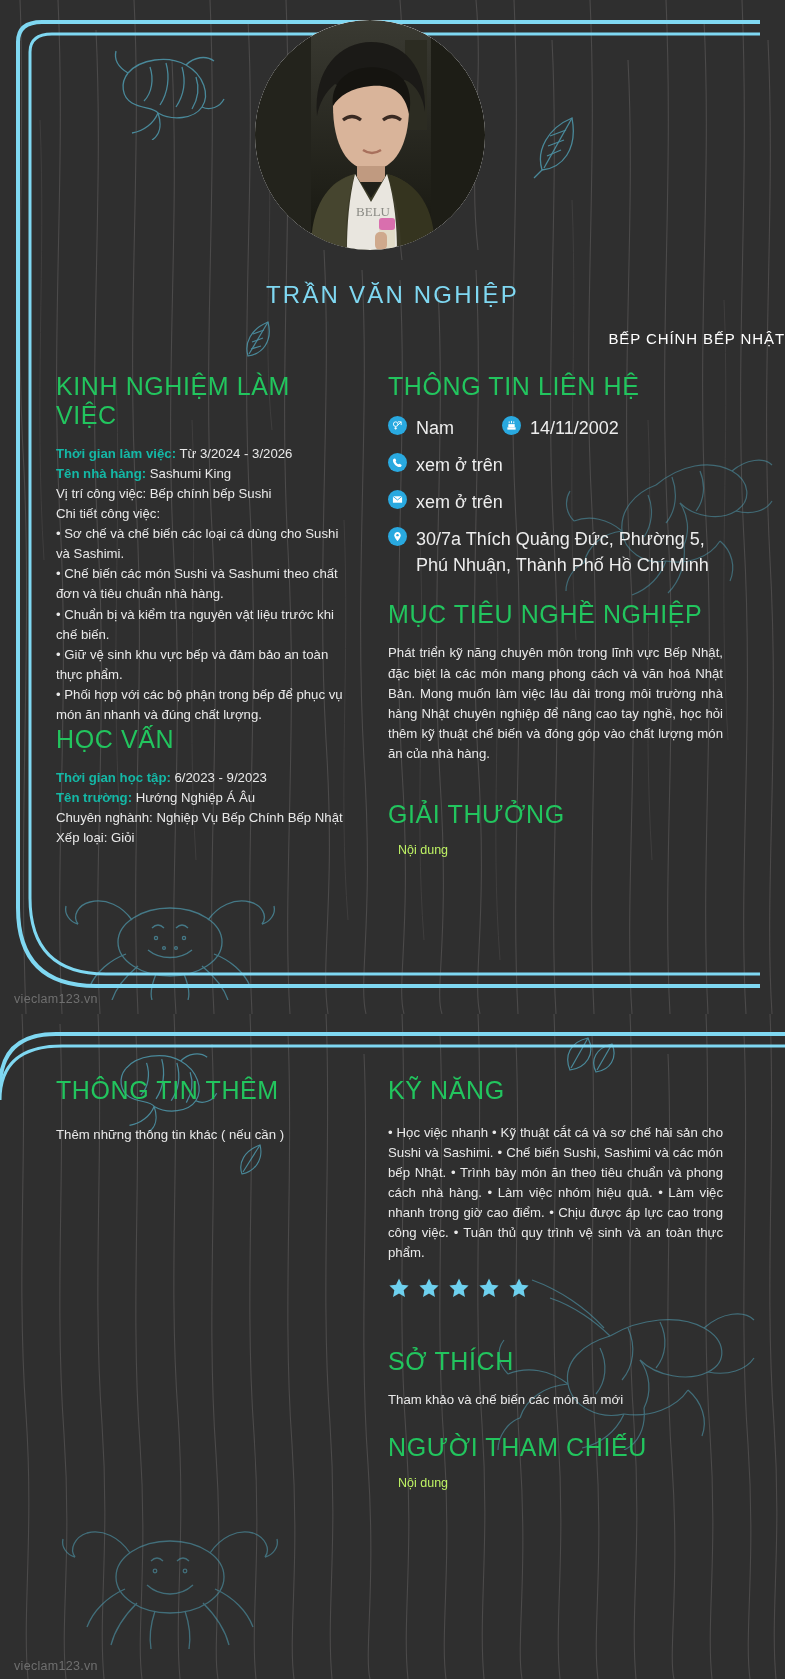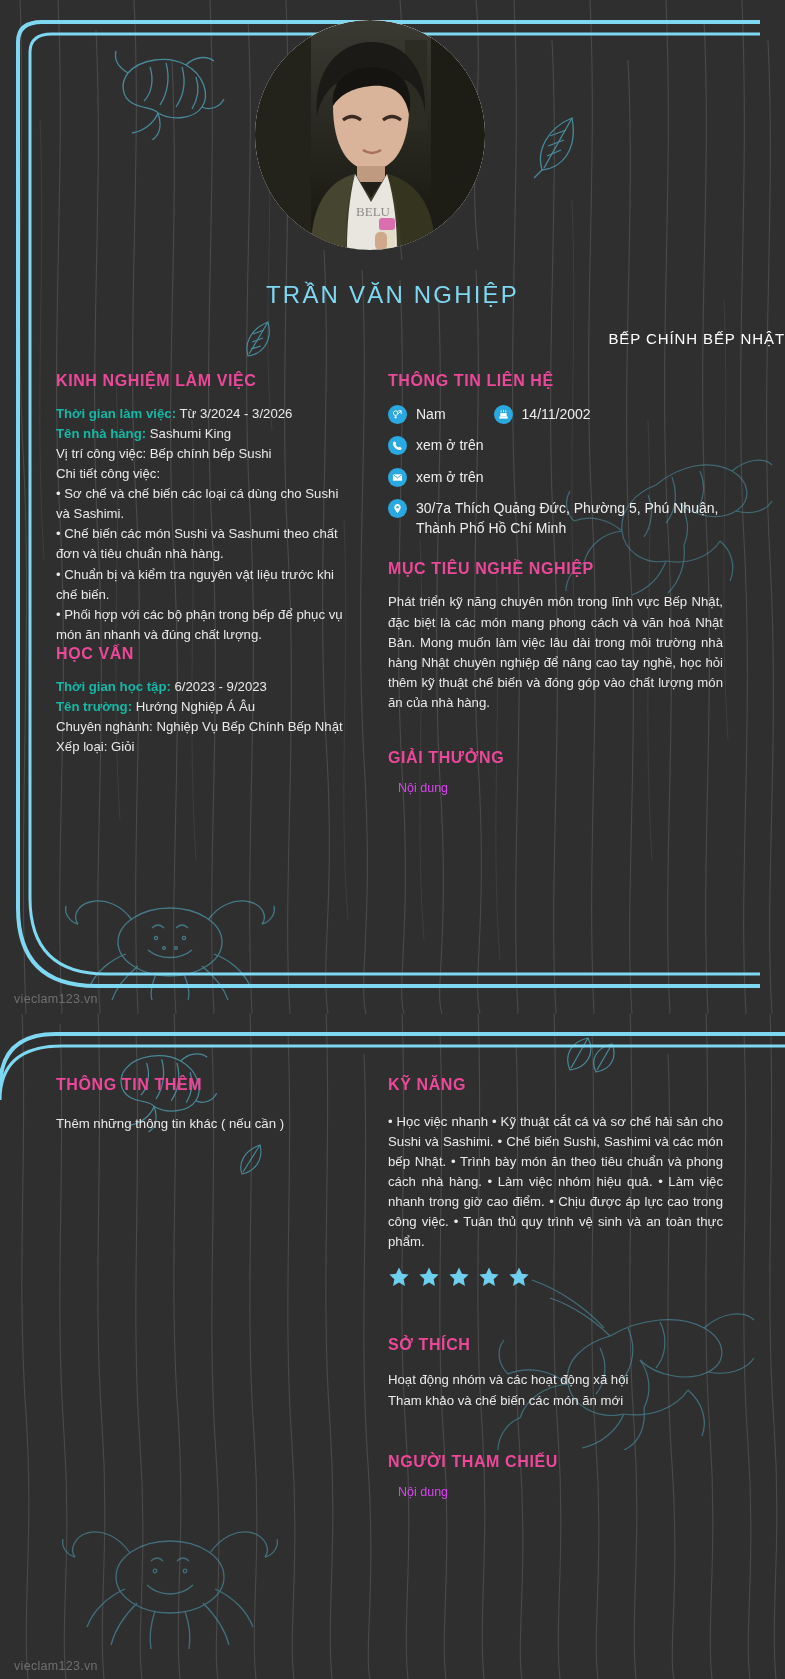--- a/index.html
+++ b/index.html
@@ -84,45 +84,45 @@
     letter-spacing: .9px;
     z-index: 5;
   }
 
   
   .cols { display: flex; padding: 0 22px; }
   .col-left  { width: 340px; padding-left: 34px; padding-right: 12px; }
   .col-right { width: 381px; padding-left: 26px; padding-right: 20px; }
 
   h2.sec {
-    color: #ec4899;
-    font-size: 16px;
-    font-weight: bold;
+    color: #22c55e;
+    font-size: 25px;
+    font-weight: normal;
     letter-spacing: .6px;
     margin-bottom: 14px;
   }
 
   .body-text {
     color: #e9e9e9;
     font-size: 13.2px;
     line-height: 1.52;
   }
   .body-text.just { text-align: justify; }
   .body-text b, .lbl { font-weight: bold; color: #14b8a6; }
-  .muted { color: #d946ef; font-size: 12.5px; }
+  .muted { color: #bef264; font-size: 12.5px; }
 
   
   .contact { list-style: none; }
   .contact li {
     display: flex;
     align-items: flex-start;
     gap: 9px;
     margin-bottom: 11px;
     color: #ededed;
-    font-size: 14px;
+    font-size: 18px;
     line-height: 1.45;
   }
   .ic {
     flex: 0 0 auto;
     width: 19px; height: 19px;
     border-radius: 50%;
     background: #29a9e0;
     color: #fff;
     display: flex;
     align-items: center;
@@ -329,20 +329,21 @@
               <span class="lbl">Thời gian làm việc:</span><span> Từ 3/2024 - 3/2026</span>
             </div>
             <div>
               <span class="lbl">Tên nhà hàng:</span><span> Sashumi King</span>
             </div>
             <div>Vị trí công việc: Bếp chính bếp Sushi</div>
             <div>Chi tiết công việc:</div>
             <div class="just">• Sơ chế và chế biến các loại cá dùng cho Sushi và Sashimi.</div>
             <div class="just">• Chế biến các món Sushi và Sashumi theo chất đơn và tiêu chuẩn nhà hàng.</div>
             <div class="just">• Chuẩn bị và kiểm tra nguyên vật liệu trước khi chế biến.</div>
+            <div class="just">• Giữ vệ sinh khu vực bếp và đảm bảo an toàn thực phẩm.</div>
             <div class="just">• Phối hợp với các bộ phận trong bếp để phục vụ món ăn nhanh và đúng chất lượng.</div>
           </div>
         </section>
 
         <section style="">
           <h2 class="sec">HỌC VẤN</h2>
           <div class="body-text">
             <div>
               <span class="lbl">Thời gian học tập:</span><span> 6/2023 - 9/2023</span>
             </div>
@@ -558,25 +559,24 @@
                 <path d="M12 1.6l3.2 6.9 7.3.9-5.4 5 1.4 7.3L12 18l-6.5 3.7 1.4-7.3-5.4-5 7.3-.9z"></path>
               </svg>
             <svg class="star" viewBox="0 0 24 24" aria-hidden="true">
                 <path d="M12 1.6l3.2 6.9 7.3.9-5.4 5 1.4 7.3L12 18l-6.5 3.7 1.4-7.3-5.4-5 7.3-.9z"></path>
               </svg>
           </div>
         </section>
 
         <section style="margin-top:48px">
           <h2 class="sec">SỞ THÍCH</h2>
-          <p class="body-text" style="margin-top:16px"> Hoạt động nhóm và các hoạt động xã hội</p>
           <p class="body-text"> Tham khảo và chế biến các món ăn mới</p>
         </section>
 
-        <section style="margin-top:42px">
+        <section style="margin-top:22px">
           <h2 class="sec">NGƯỜI THAM CHIẾU</h2>
           <p class="muted" style="padding-left:10px;margin-top:14px">Nội dung</p>
         </section>
       </div>
     </div>
   </div>
 
   <div class="watermark" style="bottom:6px;">vieclam123.vn</div>
 </div>
 

